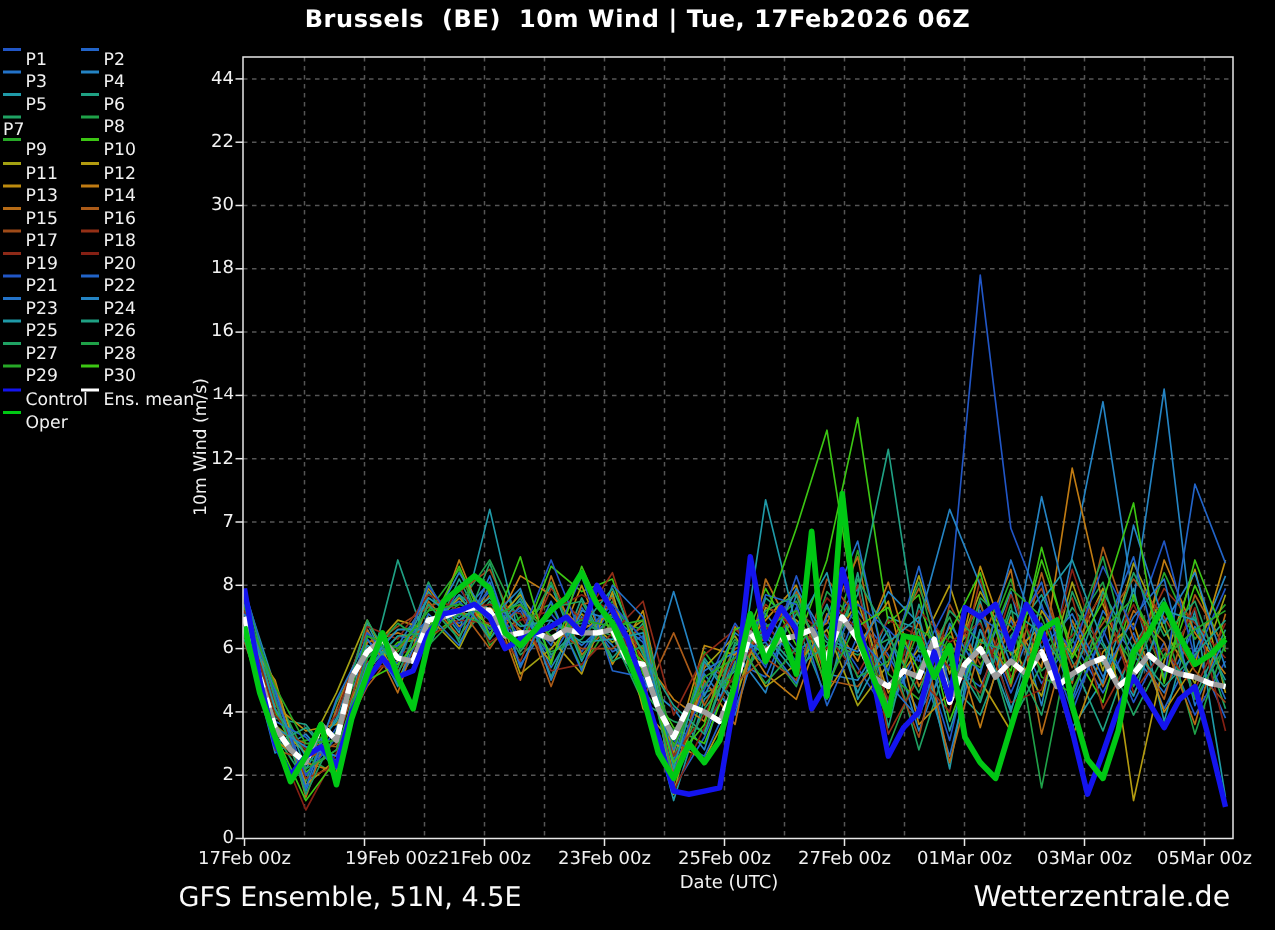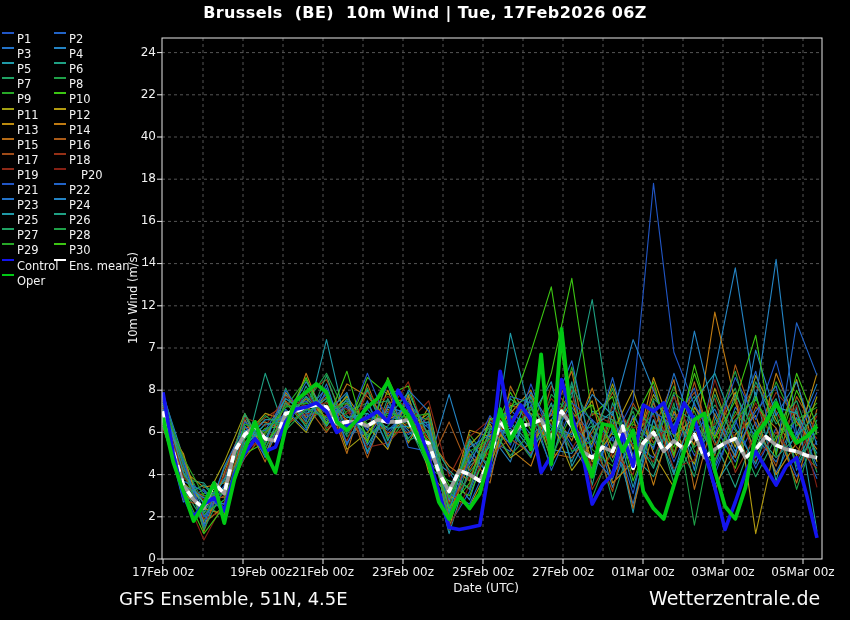--- a/index.html
+++ b/index.html
@@ -51,21 +51,21 @@
       <span class="lglabel">P4</span>
     </div>
     <div class="lgitem" style="left: 2px; top: 32.2px;">
       <span class="lgline" style="background: rgb(31, 154, 168);"></span>
       <span class="lglabel">P5</span>
     </div>
     <div class="lgitem" style="left: 54px; top: 32.2px;">
       <span class="lgline" style="background: rgb(31, 161, 132);"></span>
       <span class="lglabel">P6</span>
     </div>
-    <div class="lgitem" style="left: 2px; top: 47.3px;">
+    <div class="lgitem" style="left: 2px; top: 47.3px; flex-direction: column;">
       <span class="lgline" style="background: rgb(31, 162, 99);"></span>
       <span class="lglabel">P7</span>
     </div>
     <div class="lgitem" style="left: 54px; top: 47.3px;">
       <span class="lgline" style="background: rgb(31, 161, 72);"></span>
       <span class="lglabel">P8</span>
     </div>
     <div class="lgitem" style="left: 2px; top: 62.4px;">
       <span class="lgline" style="background: rgb(39, 168, 39);"></span>
       <span class="lglabel">P9</span>
@@ -103,21 +103,21 @@
       <span class="lglabel">P17</span>
     </div>
     <div class="lgitem" style="left: 54px; top: 122.8px;">
       <span class="lgline" style="background: rgb(149, 48, 22);"></span>
       <span class="lglabel">P18</span>
     </div>
     <div class="lgitem" style="left: 2px; top: 137.9px;">
       <span class="lgline" style="background: rgb(142, 42, 24);"></span>
       <span class="lglabel">P19</span>
     </div>
-    <div class="lgitem" style="left: 54px; top: 137.9px; gap: 12px;">
+    <div class="lgitem" style="left: 54px; top: 137.9px;">
       <span class="lgline" style="background: rgb(133, 32, 20);"></span>
       <span class="lglabel">P20</span>
     </div>
     <div class="lgitem" style="left: 2px; top: 153px;">
       <span class="lgline" style="background: rgb(33, 86, 198);"></span>
       <span class="lglabel">P21</span>
     </div>
     <div class="lgitem" style="left: 54px; top: 153px;">
       <span class="lgline" style="background: rgb(34, 100, 200);"></span>
       <span class="lglabel">P22</span>
@@ -269,23 +269,23 @@
     <div class="ytick" style="top: 551px;">0</div>
     <div class="ytick" style="top: 508.8px;">2</div>
     <div class="ytick" style="top: 466.6px;">4</div>
     <div class="ytick" style="top: 424.4px;">6</div>
     <div class="ytick" style="top: 382.2px;">8</div>
     <div class="ytick" style="top: 340px;">7</div>
     <div class="ytick" style="top: 297.8px;">12</div>
     <div class="ytick" style="top: 255.6px; font-family: Liberation Mono, monospace;">14</div>
     <div class="ytick" style="top: 213.4px;">16</div>
     <div class="ytick" style="top: 171.2px;">18</div>
-    <div class="ytick" style="top: 129px;">40</div>
+    <div class="ytick" style="top: 129px;">30</div>
     <div class="ytick" style="top: 86.8px;">22</div>
-    <div class="ytick" style="top: 44.6px;">24</div>
+    <div class="ytick" style="top: 44.6px;">44</div>
   </div>
 <div>
     <div class="xtick" style="left: 118px;">17Feb 00z</div>
     <div class="xtick" style="left: 216px;">19Feb 00z</div>
     <div class="xtick" style="left: 278px;">21Feb 00z</div>
     <div class="xtick" style="left: 358px;">23Feb 00z</div>
     <div class="xtick" style="left: 438px;">25Feb 00z</div>
     <div class="xtick" style="left: 518px;">27Feb 00z</div>
     <div class="xtick" style="left: 598px;">01Mar 00z</div>
     <div class="xtick" style="left: 678px;">03Mar 00z</div>

